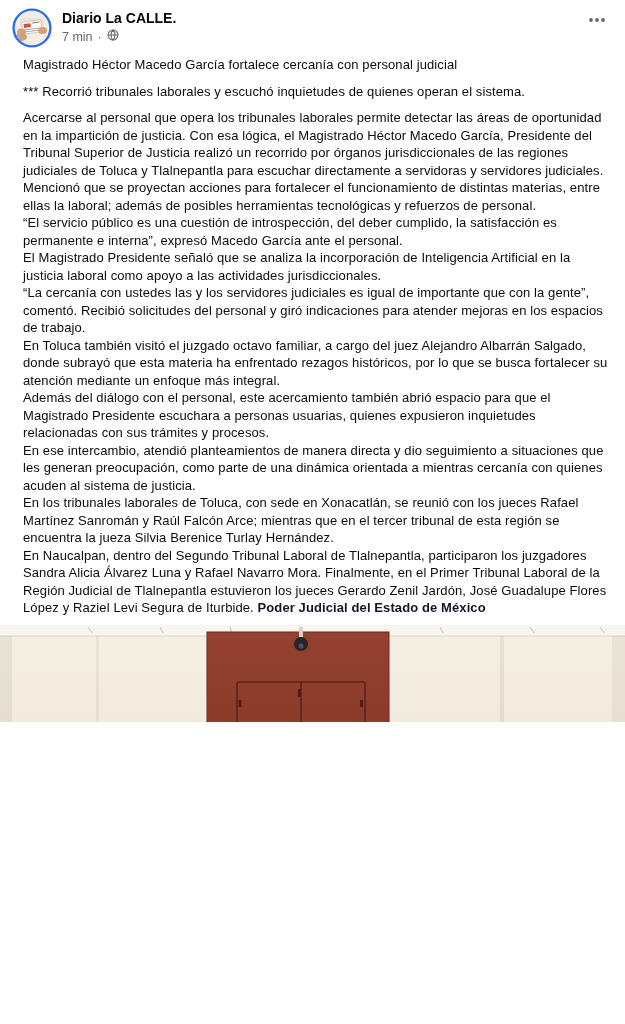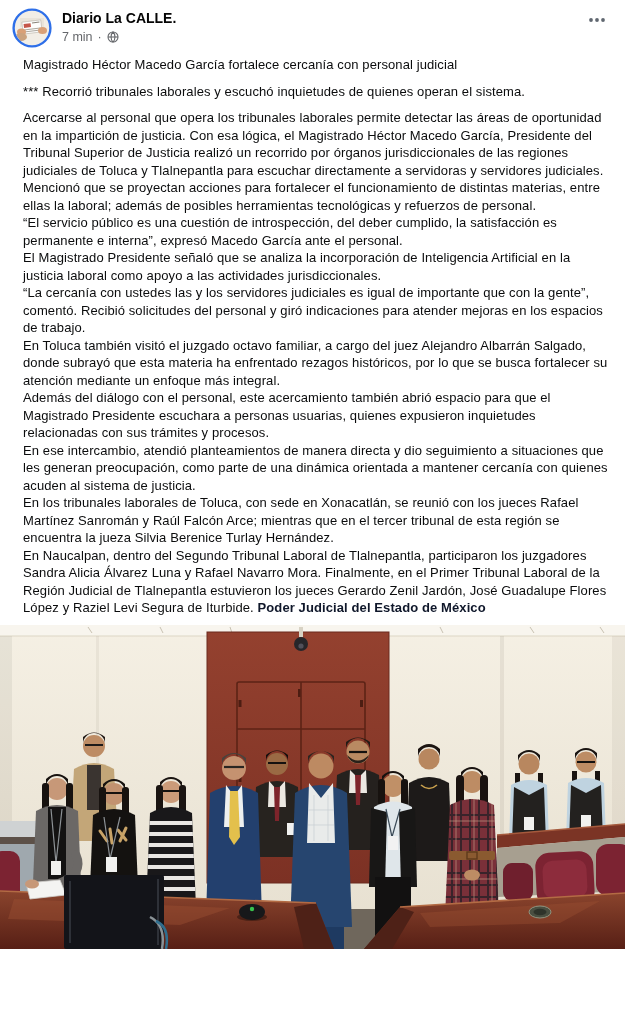--- a/index.html
+++ b/index.html
@@ -1,25 +1,25 @@
 <!DOCTYPE html>
 <html><head>
 <meta charset="utf-8">
 <style>
   html,body{margin:0;padding:0;background:#fff;}
   .canvas{
-    position:relative;width:625px;height:1024px;overflow:hidden;background:#fff;
+    position:relative;width:625px;height:722px;overflow:hidden;background:#fff;
     font-family:"Liberation Sans","DejaVu Sans",sans-serif;color:#0b0c0d;
   }
   
   .post-header{position:relative;height:54px;padding:8px 12px 0 12px;box-sizing:border-box;}
   .avatar{position:absolute;left:12px;top:8px;width:40px;height:40px;border-radius:50%;cursor:pointer;}
   .header-text{position:absolute;left:62px;top:9px;}
   .page-name{font-size:14px;font-weight:700;color:#050505;line-height:18px;cursor:pointer;}
-  .meta{display:flex;align-items:center;gap:4px;margin-top:2px;font-size:12.5px;color:#65676b;line-height:16px;}
+  .meta{display:flex;align-items:flex-start;gap:4px;margin-top:2px;font-size:12.5px;color:#65676b;line-height:16px;}
   .meta .dot{margin:0 1px;}
   .more-btn{position:absolute;right:12px;top:6px;width:32px;height:28px;border:none;background:transparent;
     display:flex;align-items:center;justify-content:center;cursor:pointer;border-radius:6px;}
   .more-btn svg{display:block;}
   
   .post-text{padding:2px 11px 0 23px;font-size:13px;line-height:17.5px;color:#0b0c0d;
     letter-spacing:.1px;max-height:648px;overflow:hidden;}
   .post-text p{margin:0;}
   .post-text p.lead{margin:0 0 9px 0;}
   .tag-link{color:#0f172a;font-weight:700;text-decoration:none;cursor:pointer;}
@@ -84,21 +84,21 @@
   <div class="post-text">
     <p class="lead">Magistrado Héctor Macedo García fortalece cercanía con personal judicial</p>
     <p class="lead">*** Recorrió tribunales laborales y escuchó inquietudes de quienes operan el sistema.</p>
     <p>Acercarse al personal que opera los tribunales laborales permite detectar las áreas de oportunidad en la impartición de justicia. Con esa lógica, el Magistrado Héctor Macedo García, Presidente del Tribunal Superior de Justicia realizó un recorrido por órganos jurisdiccionales de las regiones judiciales de Toluca y Tlalnepantla para escuchar directamente a servidoras y servidores judiciales.</p>
     <p>Mencionó que se proyectan acciones para fortalecer el funcionamiento de distintas materias, entre ellas la laboral; además de posibles herramientas tecnológicas y refuerzos de personal.</p>
     <p>“El servicio público es una cuestión de introspección, del deber cumplido, la satisfacción es permanente e interna”, expresó Macedo García ante el personal.</p>
     <p>El Magistrado Presidente señaló que se analiza la incorporación de Inteligencia Artificial en la justicia laboral como apoyo a las actividades jurisdiccionales.</p>
     <p>“La cercanía con ustedes las y los servidores judiciales es igual de importante que con la gente”, comentó. Recibió solicitudes del personal y giró indicaciones para atender mejoras en los espacios de trabajo.</p>
     <p>En Toluca también visitó el juzgado octavo familiar, a cargo del juez Alejandro Albarrán Salgado, donde subrayó que esta materia ha enfrentado rezagos históricos, por lo que se busca fortalecer su atención mediante un enfoque más integral.</p>
     <p>Además del diálogo con el personal, este acercamiento también abrió espacio para que el Magistrado Presidente escuchara a personas usuarias, quienes expusieron inquietudes relacionadas con sus trámites y procesos.</p>
-    <p>En ese intercambio, atendió planteamientos de manera directa y dio seguimiento a situaciones que les generan preocupación, como parte de una dinámica orientada a mantener cercanía con quienes acuden al sistema de justicia.</p>
+    <p>En ese intercambio, atendió planteamientos de manera directa y dio seguimiento a situaciones que les generan preocupación, como parte de una dinámica orientada a mientras cercanía con quienes acuden al sistema de justicia.</p>
     <p>En los tribunales laborales de Toluca, con sede en Xonacatlán, se reunió con los jueces Rafael Martínez Sanromán y Raúl Falcón Arce; mientras que en el tercer tribunal de esta región se encuentra la jueza Silvia Berenice Turlay Hernández.</p>
     <p><span>En Naucalpan, dentro del Segundo Tribunal Laboral de Tlalnepantla, participaron los juzgadores Sandra Alicia Álvarez Luna y Rafael Navarro Mora. Finalmente, en el Primer Tribunal Laboral de la Región Judicial de Tlalnepantla estuvieron los jueces Gerardo Zenil Jardón, José Guadalupe Flores López y Raziel Levi Segura de Iturbide.</span>
       <a class="tag-link" href="#">Poder Judicial del Estado de México</a></p>
   </div>
 
   <div class="post-photo">
     <svg width="625" height="324" viewBox="0 0 625 324">
       <defs>
         <linearGradient id="wallG" x1="0" y1="0" x2="0" y2="1">
           <stop offset="0" stop-color="#f5f0e4"></stop>

